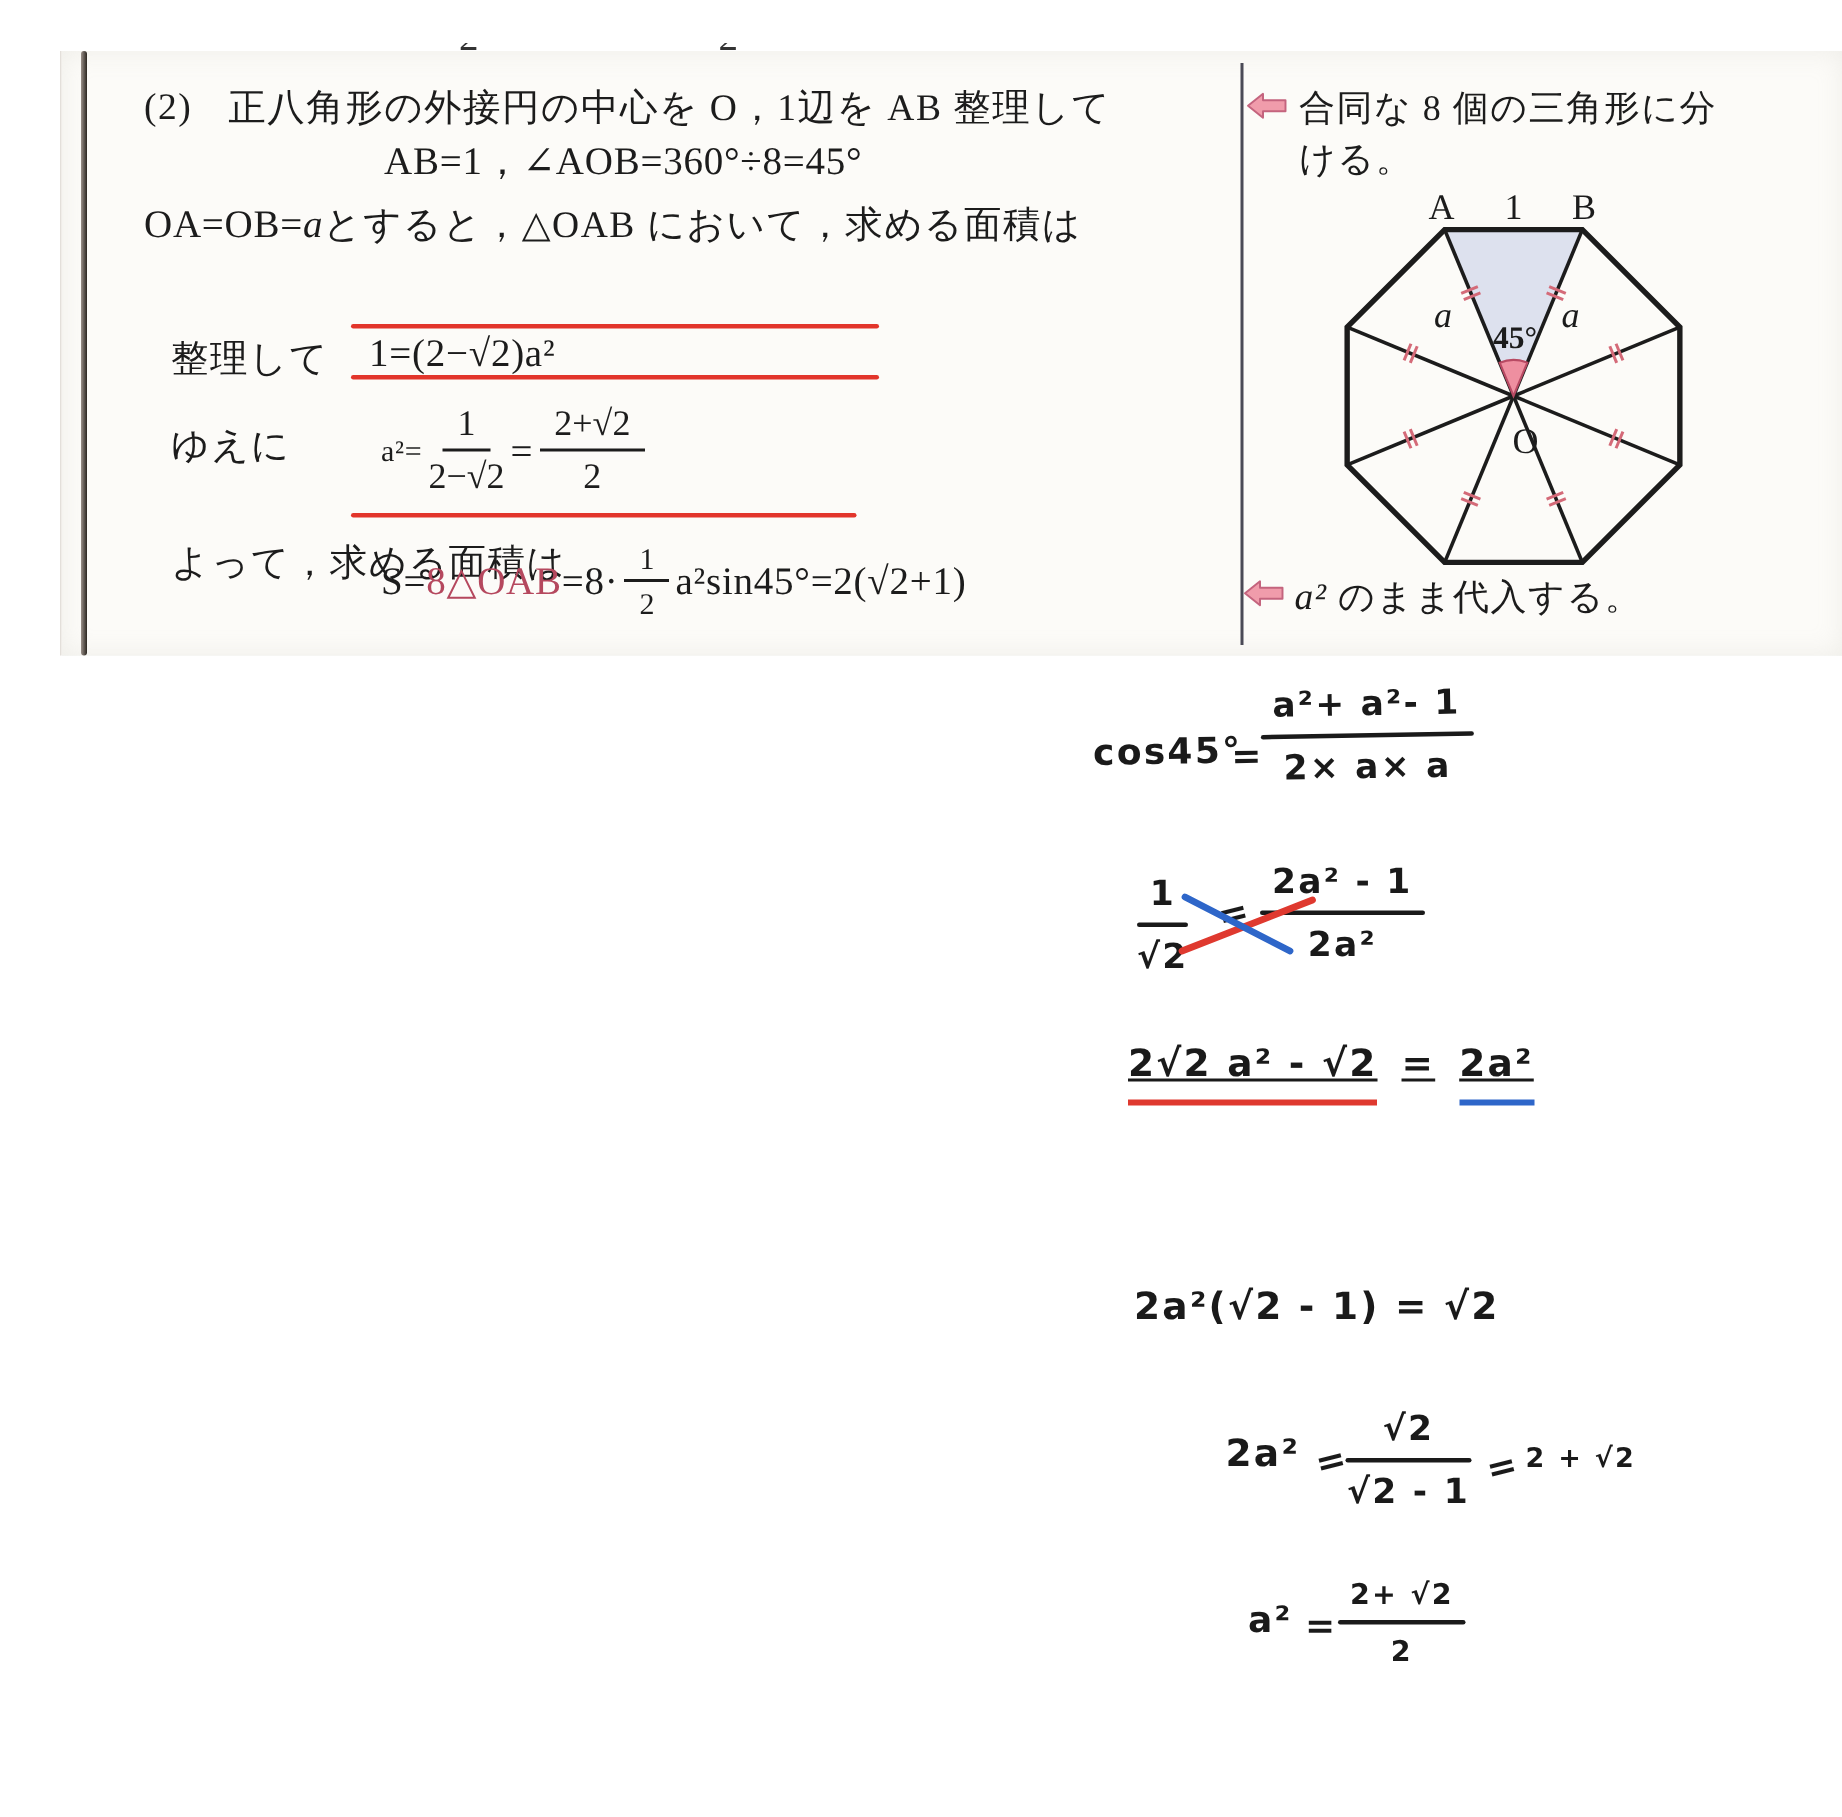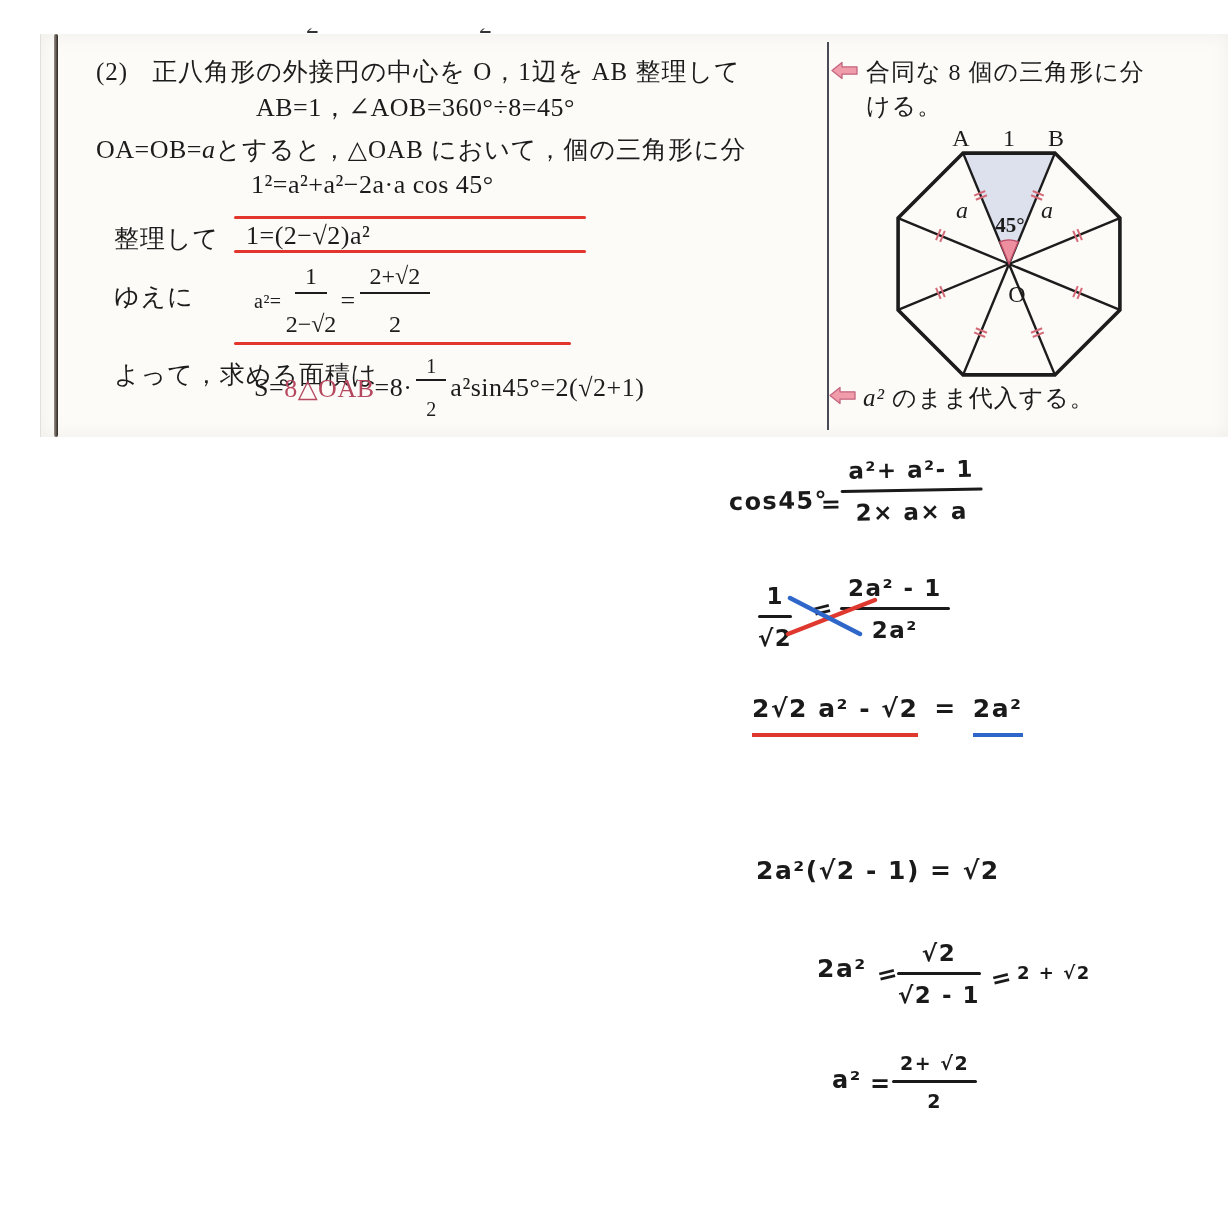--- a/index.html
+++ b/index.html
@@ -16,21 +16,21 @@
   .divider { position:absolute; width:2px; background:#4a4a56; }
   .printed { color:#1c1c1c; }
   .jp25 { font-size:25px; letter-spacing:1px; white-space:nowrap; }
   .m26 { font-size:26px; letter-spacing:.5px; white-space:nowrap; }
   .it { font-style:italic; }
   .crimson { color:#b5485e; }
   .mathrow { display:flex; align-items:center; white-space:nowrap; }
   .pfrac { display:inline-flex; flex-direction:column; align-items:center; text-align:center;
            font-size:24px; line-height:1.15; margin:0 4px; }
   .pfrac > .num { padding:0 10px 1px; border-bottom:2.2px solid #1c1c1c; }
-  .pfrac > .den { padding-top:17px; }
+  .pfrac > .den { padding-top:4px; }
   .pfrac.small { font-size:20px; }
   .redline { position:absolute; height:3.2px; background:#e2352b; border-radius:2px; }
   .clip2 { font-size:26px; color:#333; clip-path: inset(62% 0 0 0); }
 
   
   .note { font-size:24px; letter-spacing:1px; white-space:nowrap; color:#1c1c1c; }
 
   
   .hw { position:absolute; font-family:"DejaVu Sans",sans-serif; font-weight:bold;
         color:#1a1a1a; font-size:24px; letter-spacing:1.5px; white-space:nowrap; }
@@ -56,24 +56,23 @@
     <div class="abs printed jp25 mathrow" style="left:55px; top:21px; gap:24px;">
       <span>(2)</span>
       <span>正八角形の外接円の中心を O，1辺を AB 整理して</span>
     </div>
 
     <div class="abs printed m26" style="left:215px; top:56px;">AB=1，∠AOB=360°÷8=45°</div>
 
     <div class="abs printed jp25 mathrow" style="left:55px; top:99px;">
       <span class="m26">OA=OB=</span>
         <span class="m26 it">a</span>
-        <span> とすると，△OAB において，個の三角形に分</span>
-    </div>
-
-    <div class="abs printed m26" style="left:210px; top:136px;">1²=a²+a²−2a·a cos 45°</div>
+        <span> とすると，△OAB において，求める面積は</span>
+    </div>
+
 
     <div class="abs printed jp25" style="left:73px; top:188px;">整理して</div>
     <div class="abs printed m26" style="left:205px; top:187px;">1=(2−√2)a²</div>
     <div class="redline" style="left:193px; top:182px; width:352px;"></div>
     <div class="redline" style="left:193px; top:216px; width:352px;"></div>
 
     <div class="abs printed jp25" style="left:73px; top:246px;">ゆえに</div>
     <div class="abs printed mathrow" style="left:213px; top:226px; height:82px;">
       <span class="m26" style="font-size:20px;">a²=</span>
       <span class="pfrac">
@@ -203,21 +202,21 @@
       <span class="num">2a² - 1</span>
       <span class="bar"></span>
       <span class="den">2a²</span>
     </span>
     <svg class="abs" style="left:26px; top:20px;" width="102" height="50" viewBox="0 0 102 50">
       <line x1="10" y1="39" x2="97" y2="5" stroke-width="4.5" stroke-linecap="round" stroke="#df392f"></line>
       <line x1="12" y1="3" x2="82" y2="39" stroke-width="4.5" stroke-linecap="round" stroke="#2e66c9"></line>
     </svg>
   </div>
 
-  <div class="hw" style="left:752px; top:694px; display:flex; align-items:flex-start; gap:16px; font-size:25px;">
+  <div class="hw" style="left:752px; top:694px; display:flex; align-items:flex-start; gap:16px; font-size:25px;text-decoration:underline;">
     <span class="ul-red">2√2 a² - √2</span>
     <span>=</span>
     <span class="ul-blue">2a²</span>
   </div>
 
 
   <div class="hw" style="left:756px; top:856px; font-size:25px;">2a²(√2 - 1) = √2</div>
 
   <div class="hw" style="left:815px; top:938px;">
     <span class="abs" style="left:2px; top:16px; font-size:25px;">2a²</span>

